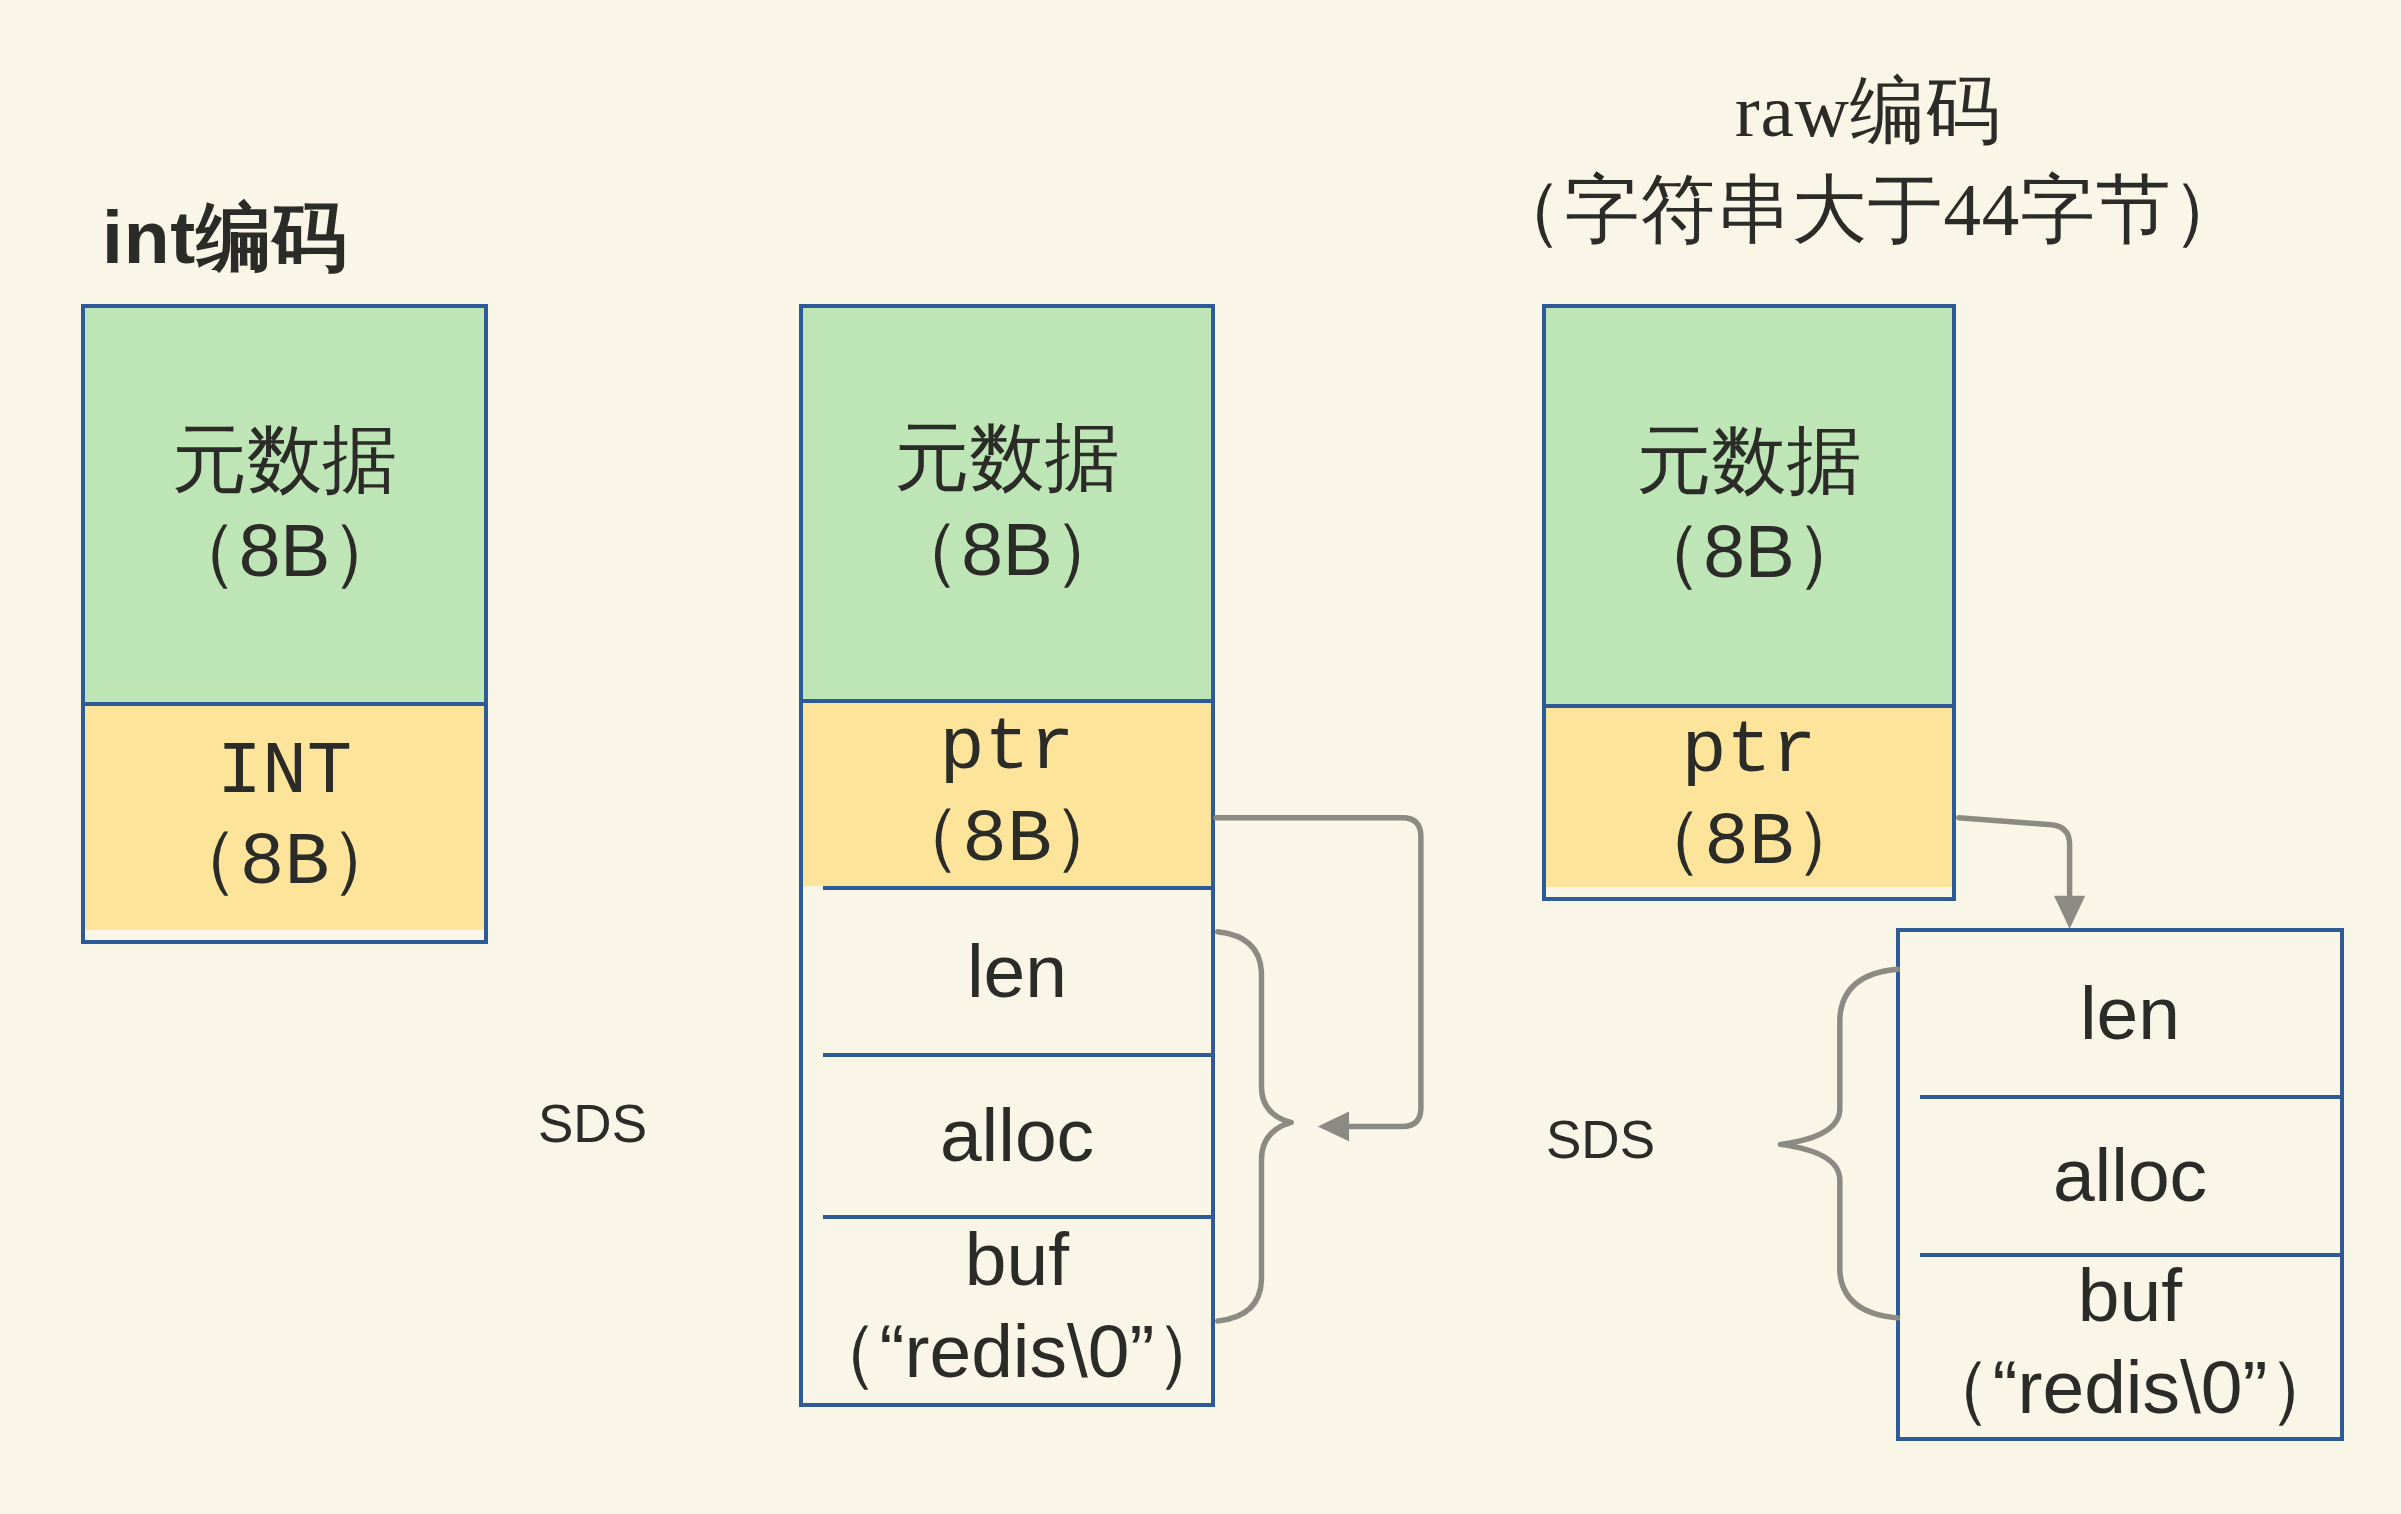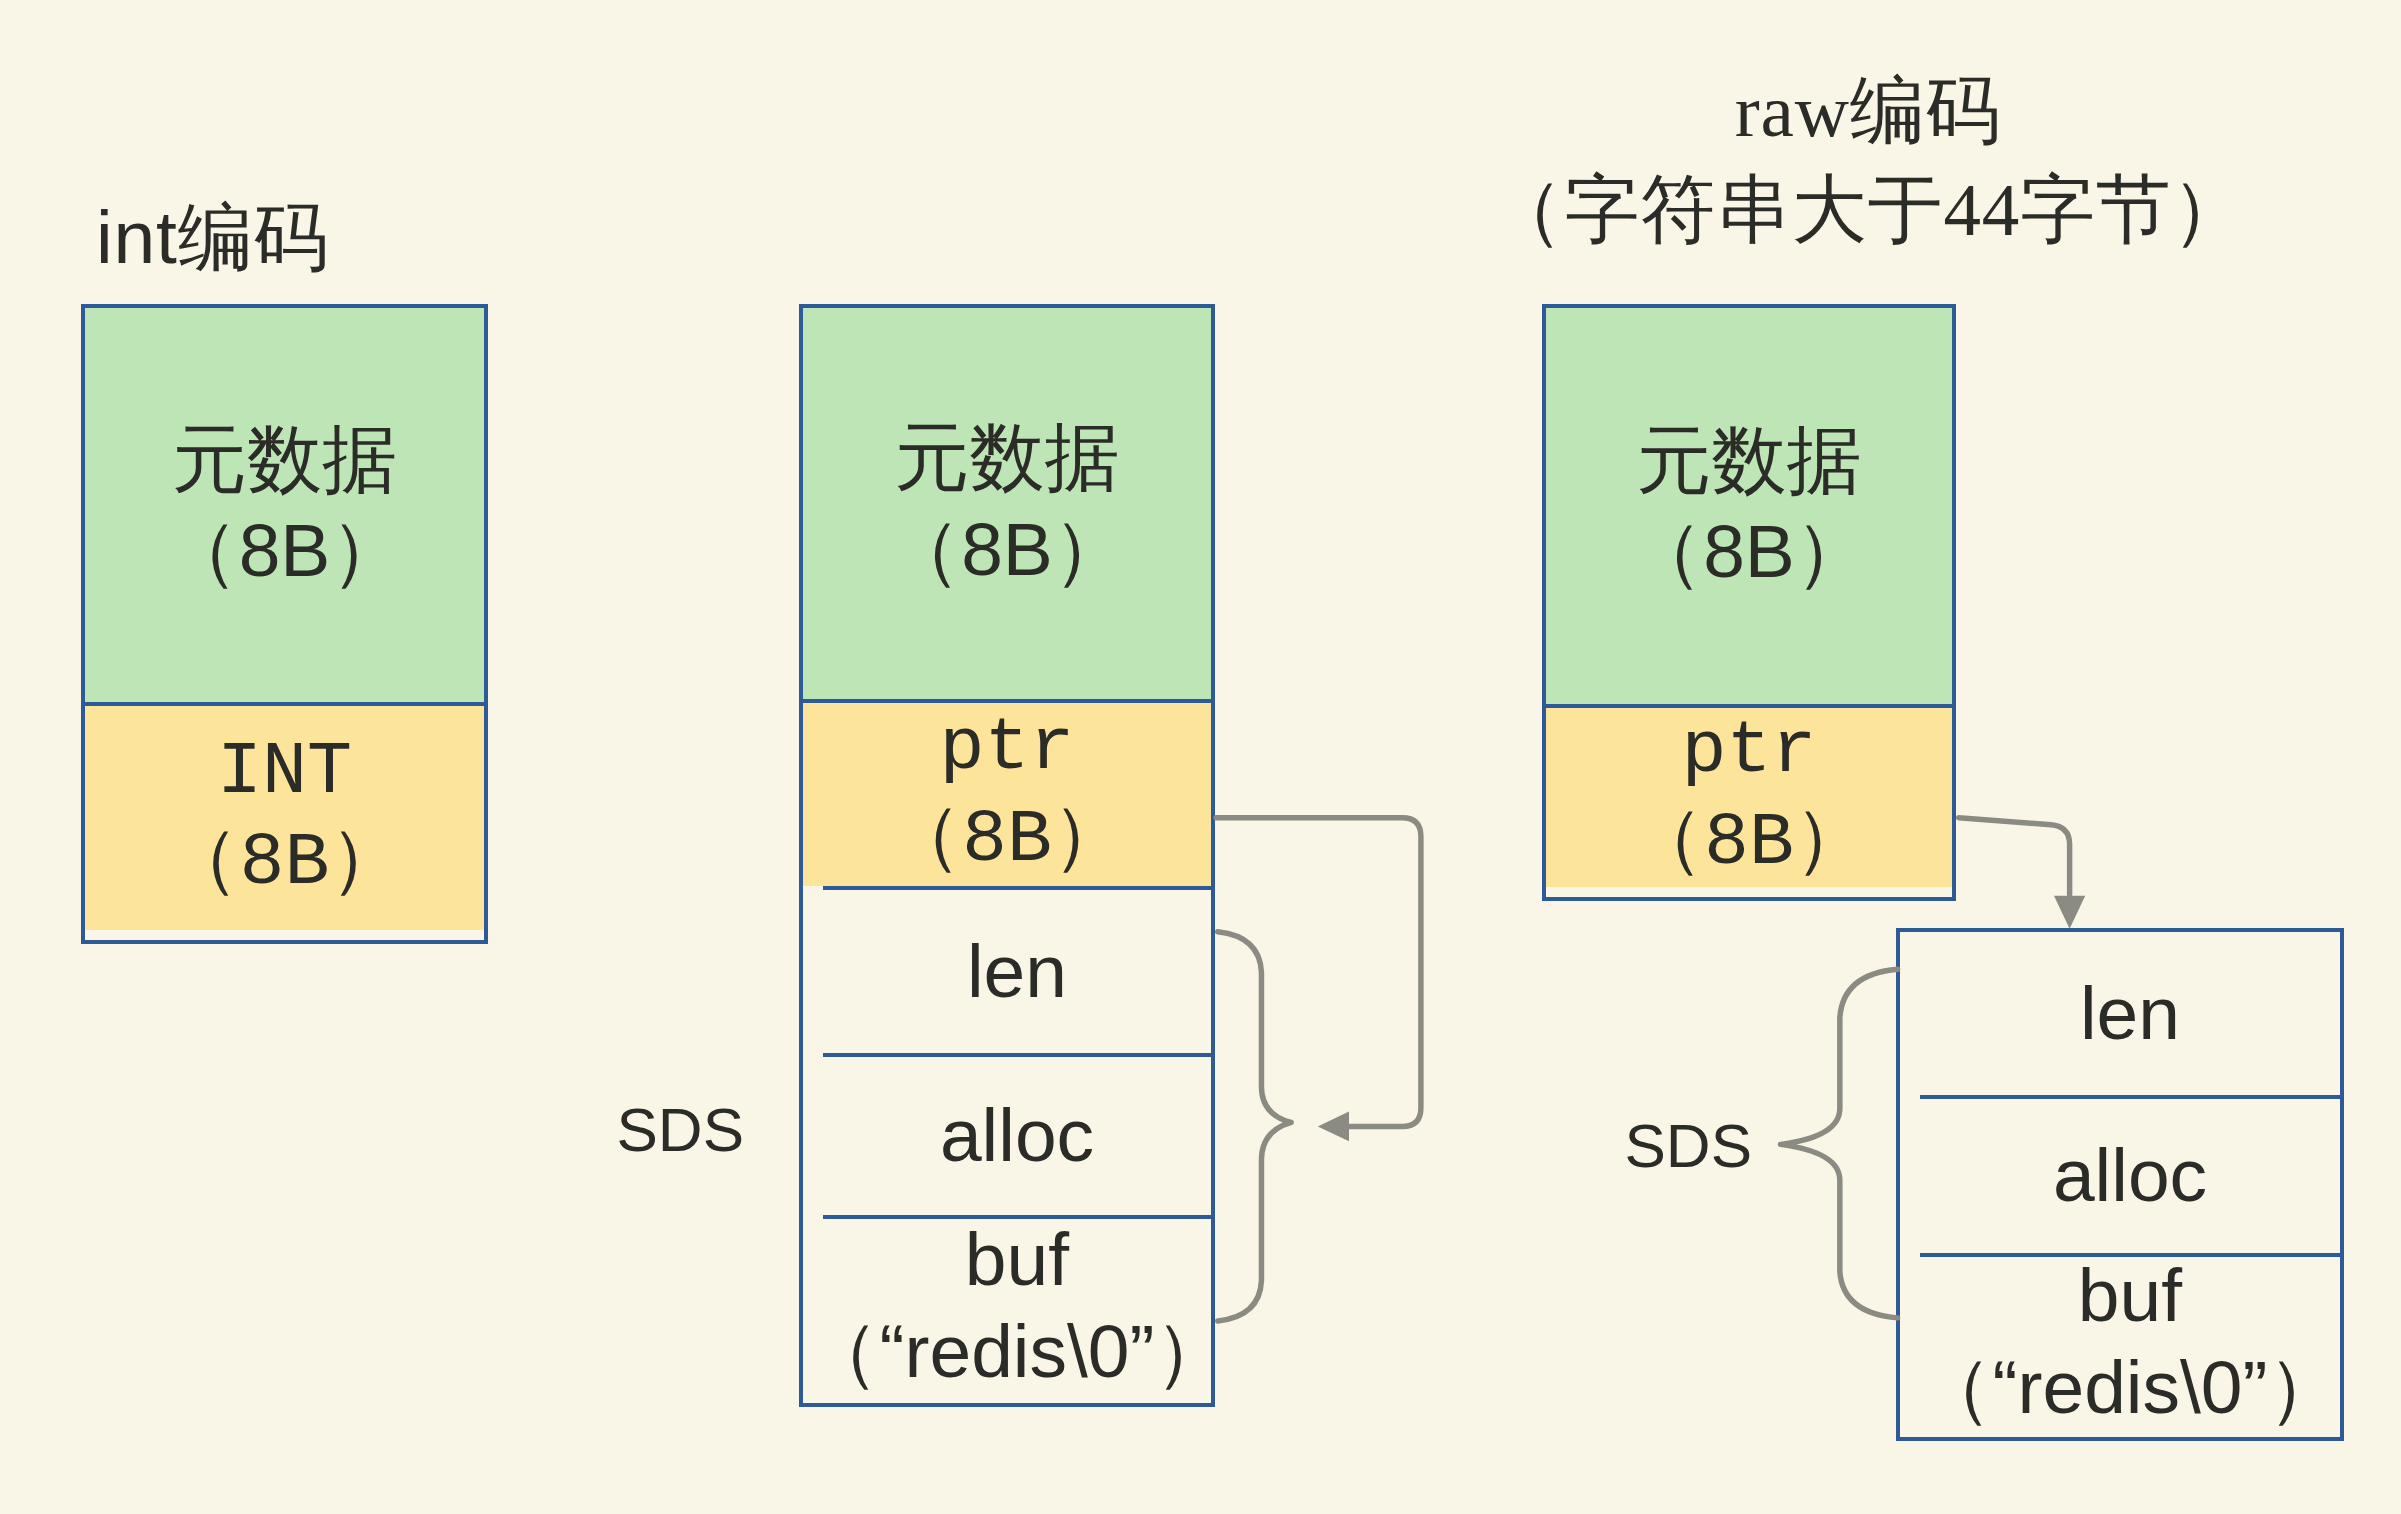--- a/index.html
+++ b/index.html
@@ -43,35 +43,35 @@
     line-height:1.22;
     text-align:center;
     overflow:hidden;
   }
   .cell + .cell{border-top:4.7px solid var(--border);}
   .cell.green{background:var(--green);}
   .cell.yellow{background:var(--yellow);font-family:Liberation Mono, monospace;}
   .cell.plain{background:var(--bg);margin-left:20px;}
   .side-label{
     position:absolute;
-    font-size:62px;
+    font-size:53px;
     line-height:1.3;
-    text-align:right;
+    text-align:left;
     white-space:nowrap;
   }
   svg.overlay{position:absolute;left:0;top:0;pointer-events:none;}
   .flow{stroke:var(--arrow);stroke-width:7;fill:none;stroke-linejoin:round;stroke-linecap:round;}
   .head{fill:var(--arrow);stroke:none;}
 </style>
 </head>
 <body>
 
 <div class="canvas">
 
-  <div class="title" style="left:96px;top:188px;">int编码</div>
+  <div class="title" style="left:102px;top:188px;font-weight:bold;">int编码</div>
 
 
   <div class="title center" style="left:1438px;top:61px;width:860px;font-family:Liberation Serif, serif;">
     <div>raw编码</div>
     <div>（字符串大于44字节）</div>
   </div>
 
   <div class="stack" style="left:81px;top:304px;width:399px;height:632px;">
     <div class="cell green" style="height:394px;">
       <div>元数据</div>

